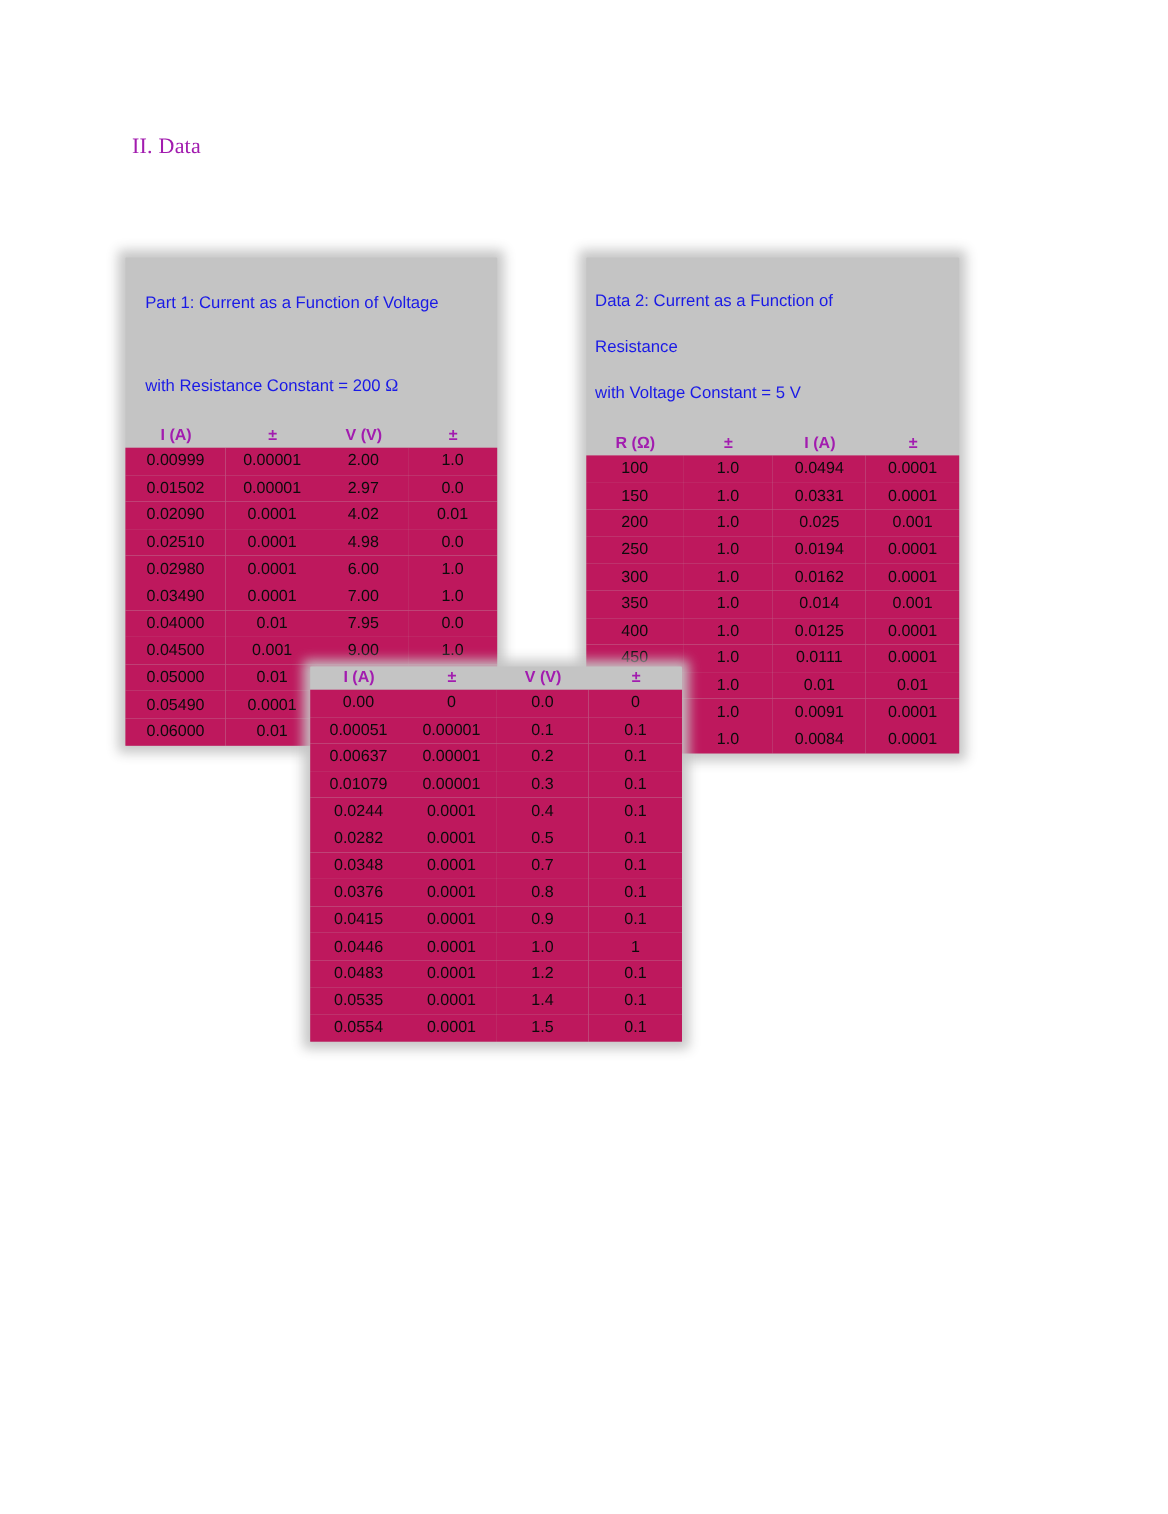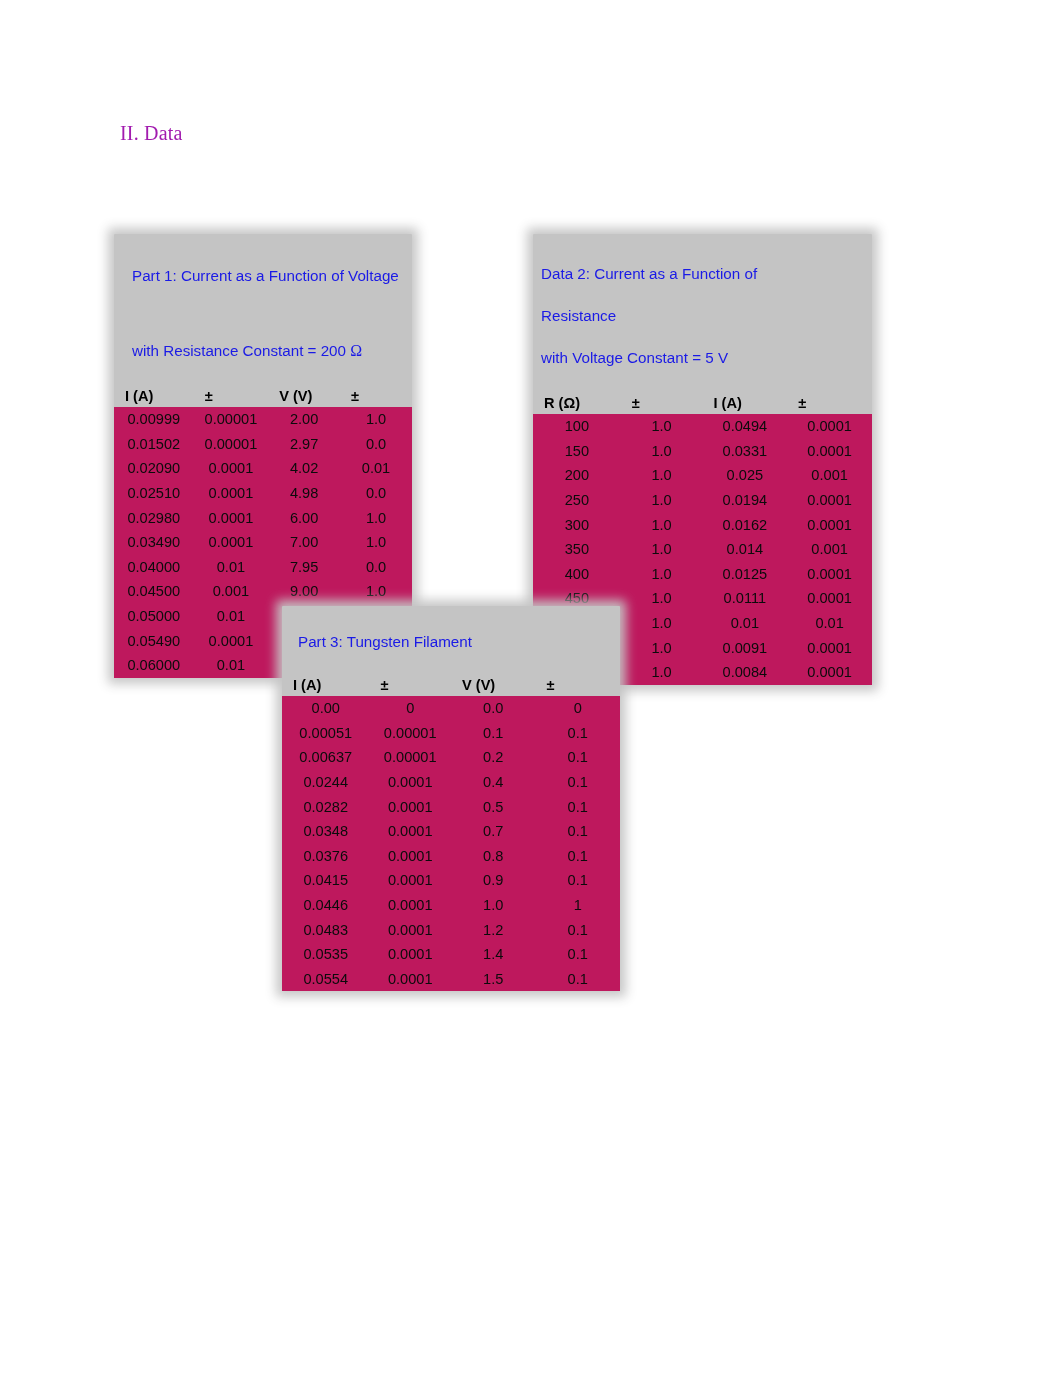--- a/index.html
+++ b/index.html
@@ -57,43 +57,43 @@
   }
 
   .tbl {
     border-collapse: collapse;
     width: 100%;
     table-layout: fixed;
   }
   .tbl th {
     font-size: 14.6px;
     font-weight: bold;
-    color: #000000;
-    text-align: left;
-    padding: 2px 0 3px 11px;
+    color: #a21caf;
+    text-align: center;
+    padding: 2px 0 3px 1px;
     background: transparent;
   }
   .tbl td {
     font-size: 14.6px;
     font-weight: normal;
     color: #0b0b0b;
     text-align: center;
     height: 24.6px;
     padding: 0;
     background: transparent;
   }
   .rows-bg {
     background: #be185d;
   }
 
   
   #block-part1 {
     left: 114px;
     top: 234px;
-    width: 298px;
+    width: 338px;
   }
   #block-part1 .block-title { padding: 10px 0 4px 18px; }
   #block-part1 .tbl th:nth-child(1) { width: 27%; }
   #block-part1 .tbl th:nth-child(2) { width: 25%; }
   #block-part1 .tbl th:nth-child(3) { width: 24%; }
   #block-part1 .tbl th:nth-child(4) { width: 24%; }
 
   
   #block-part2 {
     left: 533px;
@@ -289,23 +289,20 @@
           <td>600</td>
           <td>1.0</td>
           <td>0.0084</td>
           <td>0.0001</td>
         </tr>
       </tbody>
   </table>
 </div>
 
 <div class="data-block" id="block-part3">
-  <div class="block-title">
-    <span class="title-line">Part 3: Tungsten Filament</span>
-  </div>
   <table class="tbl">
     <thead>
       <tr>
         <th>I (A)</th>
         <th>±</th>
         <th>V (V)</th>
         <th>±</th>
       </tr>
     </thead>
     <tbody class="rows-bg">
@@ -321,20 +318,26 @@
           <td>0.1</td>
           <td>0.1</td>
         </tr>
         <tr>
           <td>0.00637</td>
           <td>0.00001</td>
           <td>0.2</td>
           <td>0.1</td>
         </tr>
         <tr>
+          <td>0.01079</td>
+          <td>0.00001</td>
+          <td>0.3</td>
+          <td>0.1</td>
+        </tr>
+        <tr>
           <td>0.0244</td>
           <td>0.0001</td>
           <td>0.4</td>
           <td>0.1</td>
         </tr>
         <tr>
           <td>0.0282</td>
           <td>0.0001</td>
           <td>0.5</td>
           <td>0.1</td>

